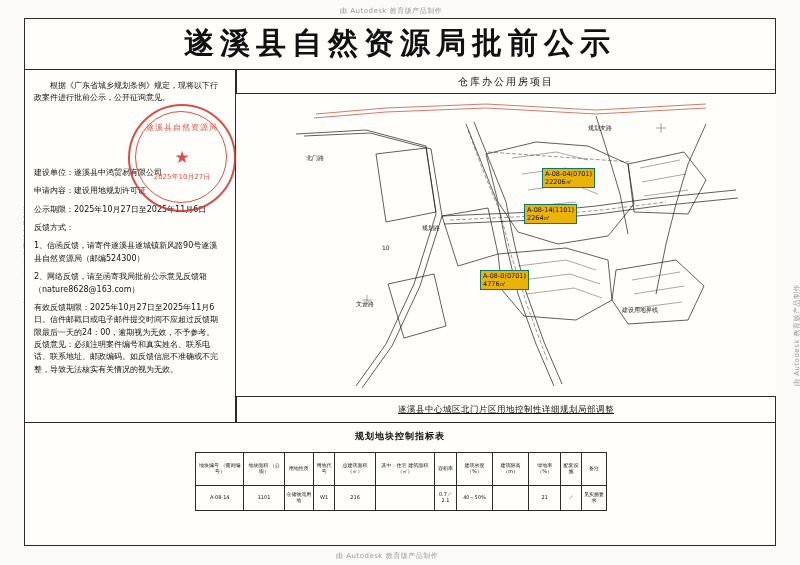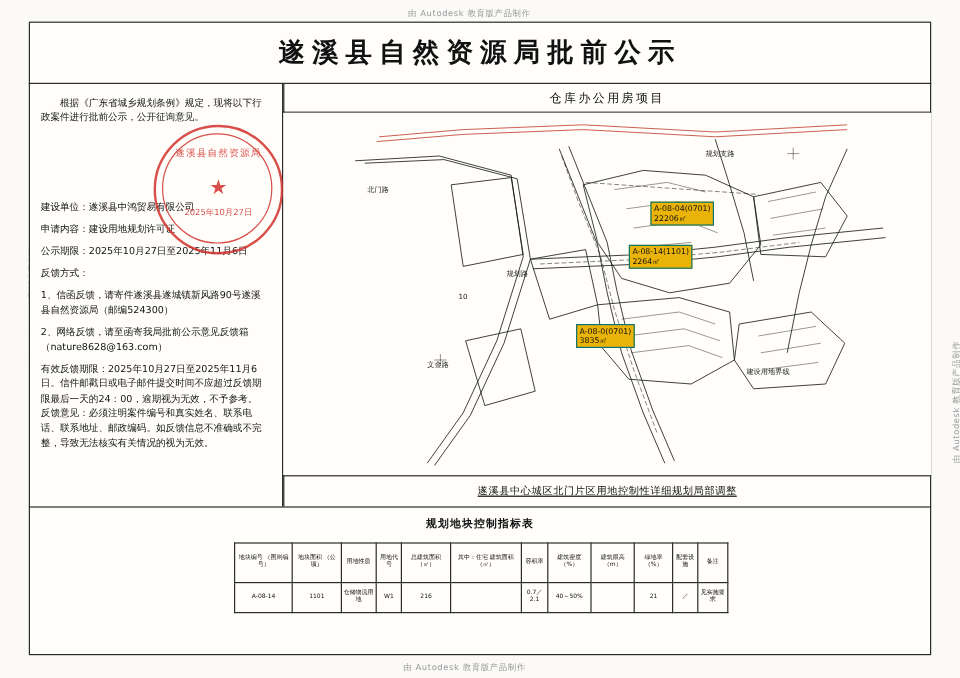--- a/index.html
+++ b/index.html
@@ -40,21 +40,21 @@
     background:#fffefb;
   }
   .title-bar{
     position:absolute;left:24px;top:18px;width:752px;height:52px;
     border-bottom:1px solid #2b2b2b;
     box-sizing:border-box;
     display:flex;align-items:center;justify-content:center;
   }
   .title{
     font-family:"DejaVu Sans","Liberation Sans",sans-serif;
-    font-size:22px;
+    font-size:30px;
     font-weight:bold;
     letter-spacing:6px;
     color:#111;
   }
 
   
   .left-col{
     position:absolute;left:24px;top:70px;width:212px;height:352px;
     border-right:1px solid #2b2b2b;
     box-sizing:border-box;
@@ -260,21 +260,21 @@
       <div class="plabel" style="left:306px;top:74px;">
         <div>A-08-04(0701)</div>
         <div>22206㎡</div>
       </div>
       <div class="plabel" style="left:288px;top:110px;">
         <div>A-08-14(1101)</div>
         <div>2264㎡</div>
       </div>
       <div class="plabel" style="left:244px;top:176px;">
         <div>A-08-0(0701)</div>
-        <div>3835㎡</div>
+        <div>4776㎡</div>
       </div>
 
       <div class="maptext" style="left:186px;top:130px;">规划路</div>
       <div class="maptext" style="left:120px;top:206px;">文金路</div>
       <div class="maptext" style="left:352px;top:30px;">规划支路</div>
       <div class="maptext" style="left:70px;top:60px;">北门路</div>
       <div class="maptext" style="left:386px;top:212px;">建设用地界线</div>
       <div class="maptext" style="left:146px;top:150px;">10</div>
     </div>
 

